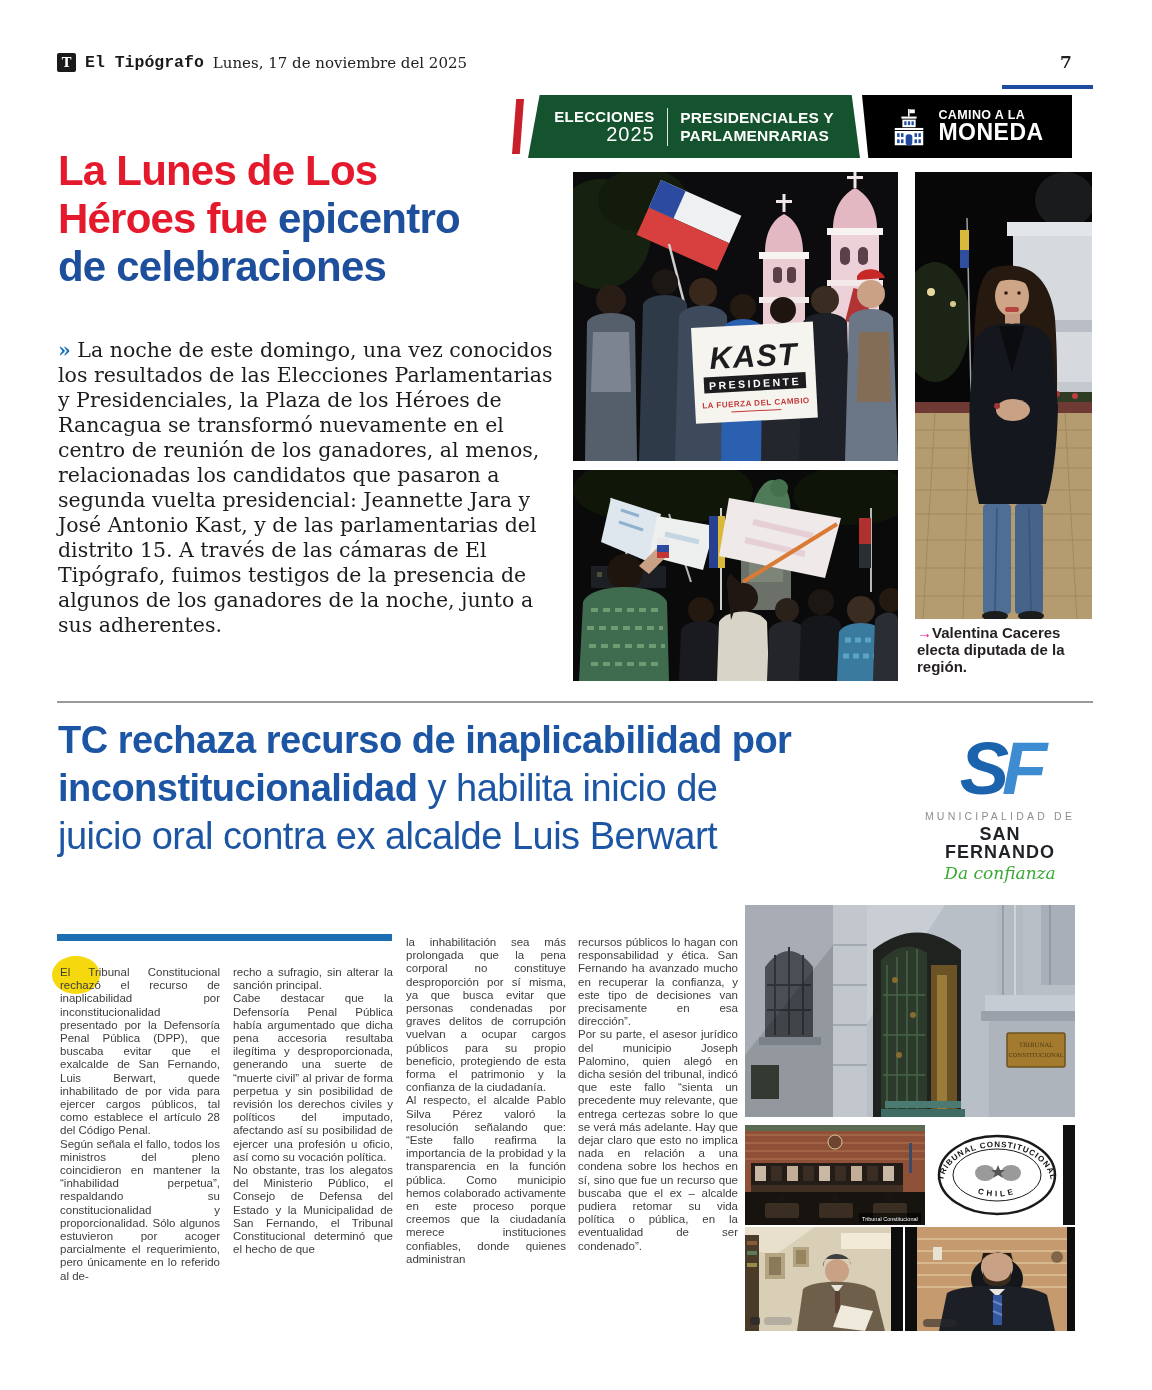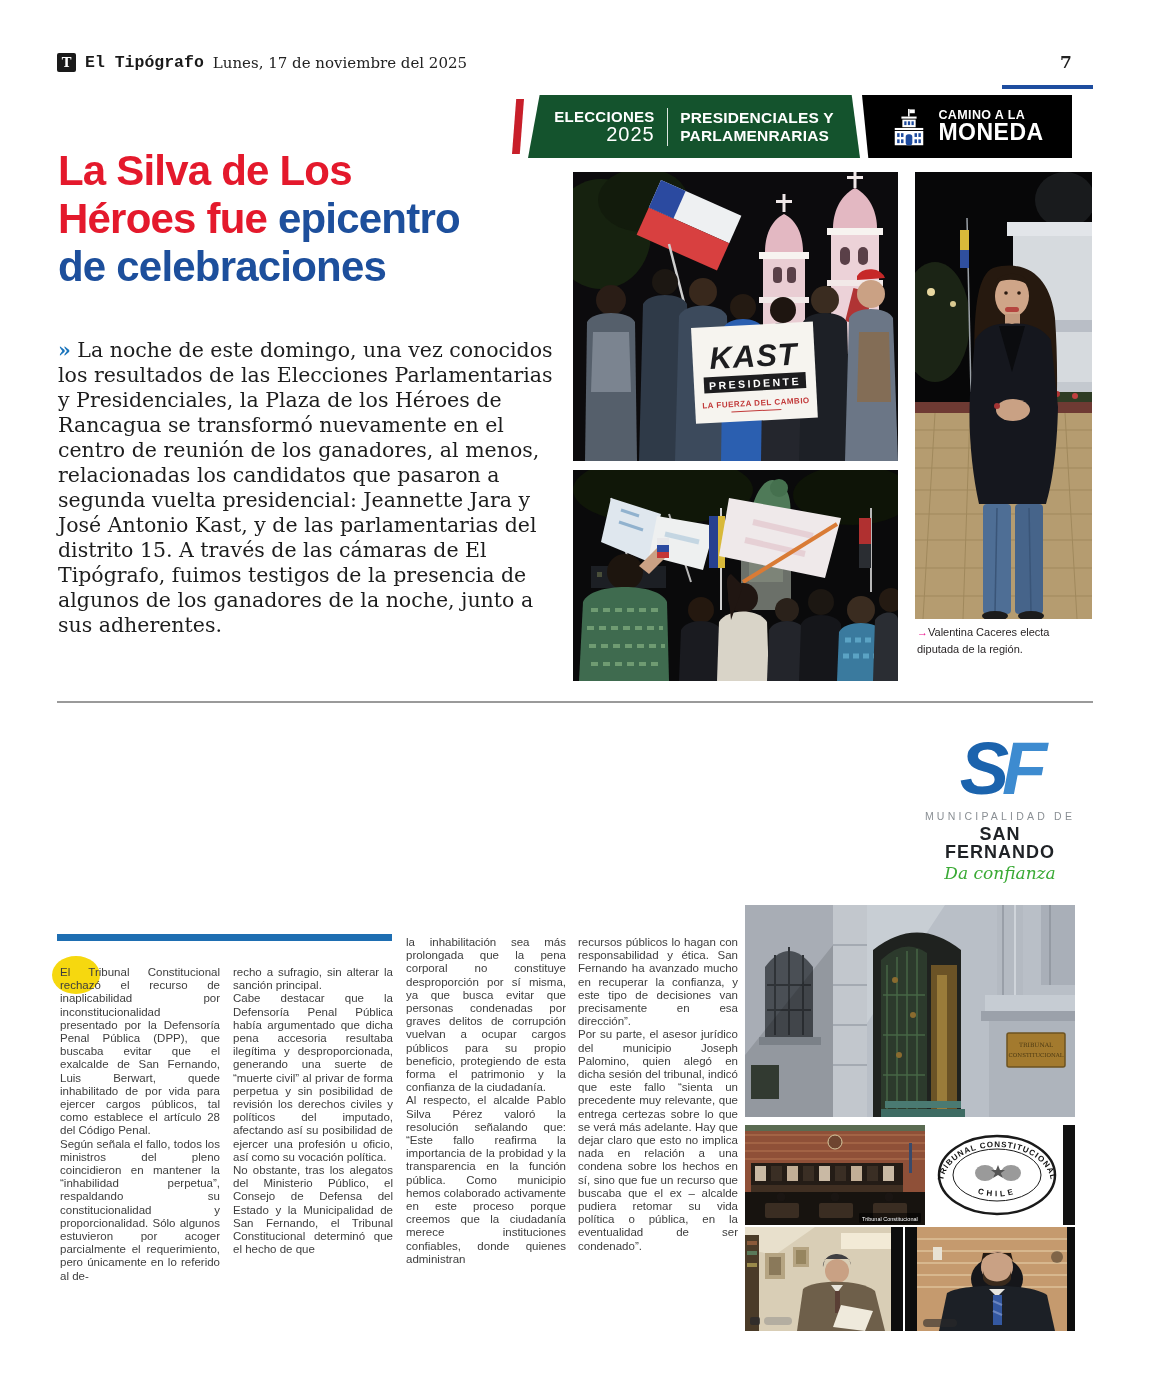--- a/index.html
+++ b/index.html
@@ -28,21 +28,21 @@
   .b-right{line-height:1.15;font-size:15.5px;font-weight:bold;letter-spacing:.2px;}
   .b-camino .l1{font-size:12.5px;font-weight:bold;letter-spacing:.4px;line-height:1;}
   .b-camino .l2{font-size:23px;font-weight:bold;letter-spacing:.5px;line-height:1;}
   
   .h1{font-size:42px;font-weight:bold;line-height:48px;letter-spacing:-.8px;}
   .h1 .red{color:#e4192c;} .h1 .blue{color:#1d4f9c;}
   .h2{font-size:38px;line-height:48px;letter-spacing:-.5px;color:#1c55a4;}
   .h2 .bold{font-weight:bold;}
   .lead{font-family:"DejaVu Serif",serif;font-size:20.5px;line-height:25px;color:#1d1d1d;}
   .lead .marker{color:#1b75bc;font-weight:bold;}
-  .caption{font-size:11px;font-weight:normal;line-height:17px;color:#231f20;}
+  .caption{font-size:15px;font-weight:bold;line-height:17px;color:#231f20;}
   .caption .arrow{color:#ec0b8a;}
   .divider{background:#9a9a9a;}
   
   .sf-block{text-align:center;line-height:1;}
   .sf-letters{font-size:74px;font-weight:bold;font-style:italic;letter-spacing:-7px;line-height:72px;}
   .sf-letters .s{color:#1b63ad;} .sf-letters .f{color:#3d8bd0;}
   .sf-l1{font-size:10.5px;letter-spacing:3.2px;color:#8a8f94;margin-top:6px;}
   .sf-l2{font-size:18px;font-weight:bold;letter-spacing:1px;color:#1f2226;margin-top:3px;}
   .sf-l3{font-family:"DejaVu Serif",serif;font-style:italic;font-size:17px;color:#3aaa35;margin-top:4px;}
   
@@ -103,21 +103,21 @@
         <rect x="16.5" y="27.5" width="7" height="11.7" rx="3"></rect>
       </g>
     </svg>
     <div class="b-camino">
       <div class="l1">CAMINO A LA</div>
       <div class="l2">MONEDA</div>
     </div>
   </div>
 
   <div class="abs h1" style="left:58px;top:147px;width:490px;">
-    <div><span class="red">La Silva de Los</span></div>
+    <div><span class="red">La Lunes de Los</span></div>
     <div><span class="red">Héroes fue</span><span> </span><span class="blue">epicentro</span></div>
     <div><span class="blue">de celebraciones</span></div>
   </div>
 
   <div class="abs lead" style="left:58px;top:338px;width:508px;">
     <span class="marker">»</span>
     <span>La noche de este domingo, una vez conocidos los resultados de las Elecciones Parlamentarias y Presidenciales, la Plaza de los Héroes de Rancagua se transformó nuevamente en el centro de reunión de los ganadores, al menos, relacionadas los candidatos que pasaron a segunda vuelta presidencial: Jeannette Jara y José Antonio Kast, y de las parlamentarias del distrito 15. A través de las cámaras de El Tipógrafo, fuimos testigos de la presencia de algunos de los ganadores de la noche, junto a sus adherentes.</span>
   </div>
 
   <svg class="abs" style="left:573px;top:172px;" width="325" height="289" viewBox="0 0 325 289">
@@ -307,20 +307,25 @@
         <ellipse cx="116" cy="444" rx="13" ry="5" fill="#1c1c1c"></ellipse>
     </g>
   </svg>
 
   <div class="abs caption" style="left:917px;top:624px;width:165px;">
     <span class="arrow">→</span><span>Valentina Caceres electa diputada de la región.</span>
   </div>
 
   <div class="abs divider" style="left:57px;top:701px;width:1036px;height:1.5px;"></div>
 
+  <div class="abs h2" style="left:58px;top:716px;width:890px;">
+    <div><span class="bold">TC rechaza recurso de inaplicabilidad por</span></div>
+    <div><span class="bold">inconstitucionalidad</span><span> y habilita inicio de</span></div>
+    <div><span>juicio oral contra ex alcalde Luis Berwart</span></div>
+  </div>
 
   <div class="abs sf-block" style="left:922px;top:733px;width:156px;">
     <div class="sf-letters">
       <span class="s">S</span><span class="f">F</span>
     </div>
     <div class="sf-l1">MUNICIPALIDAD DE</div>
     <div class="sf-l2">SAN FERNANDO</div>
     <div class="sf-l3">Da confianza</div>
   </div>
 

